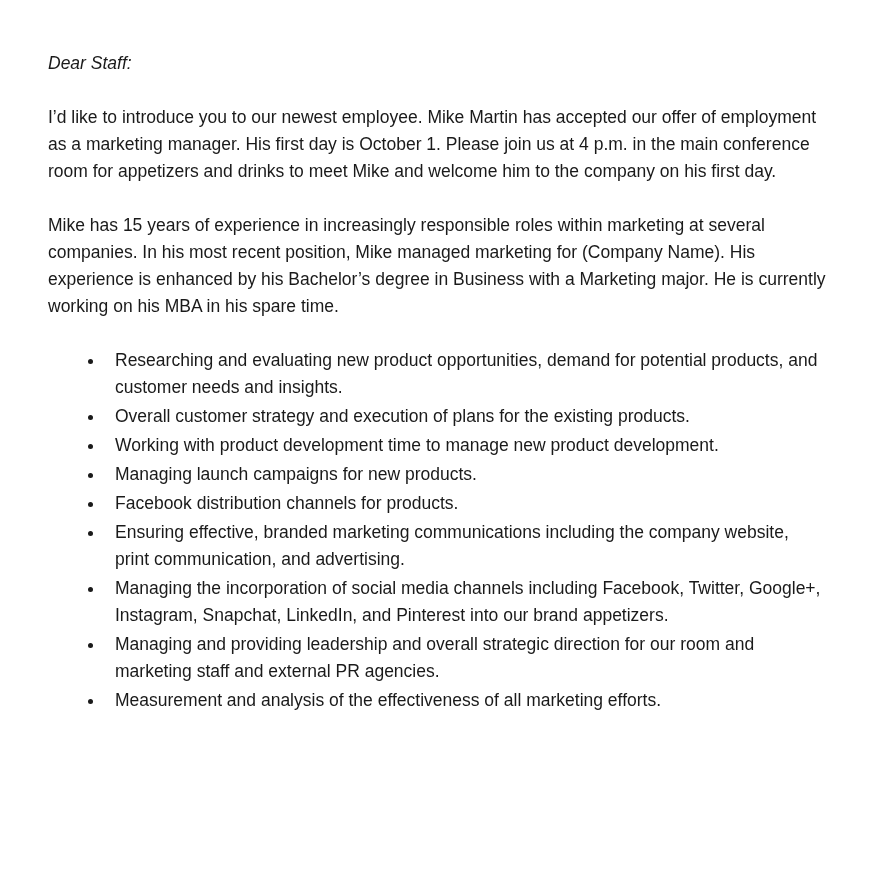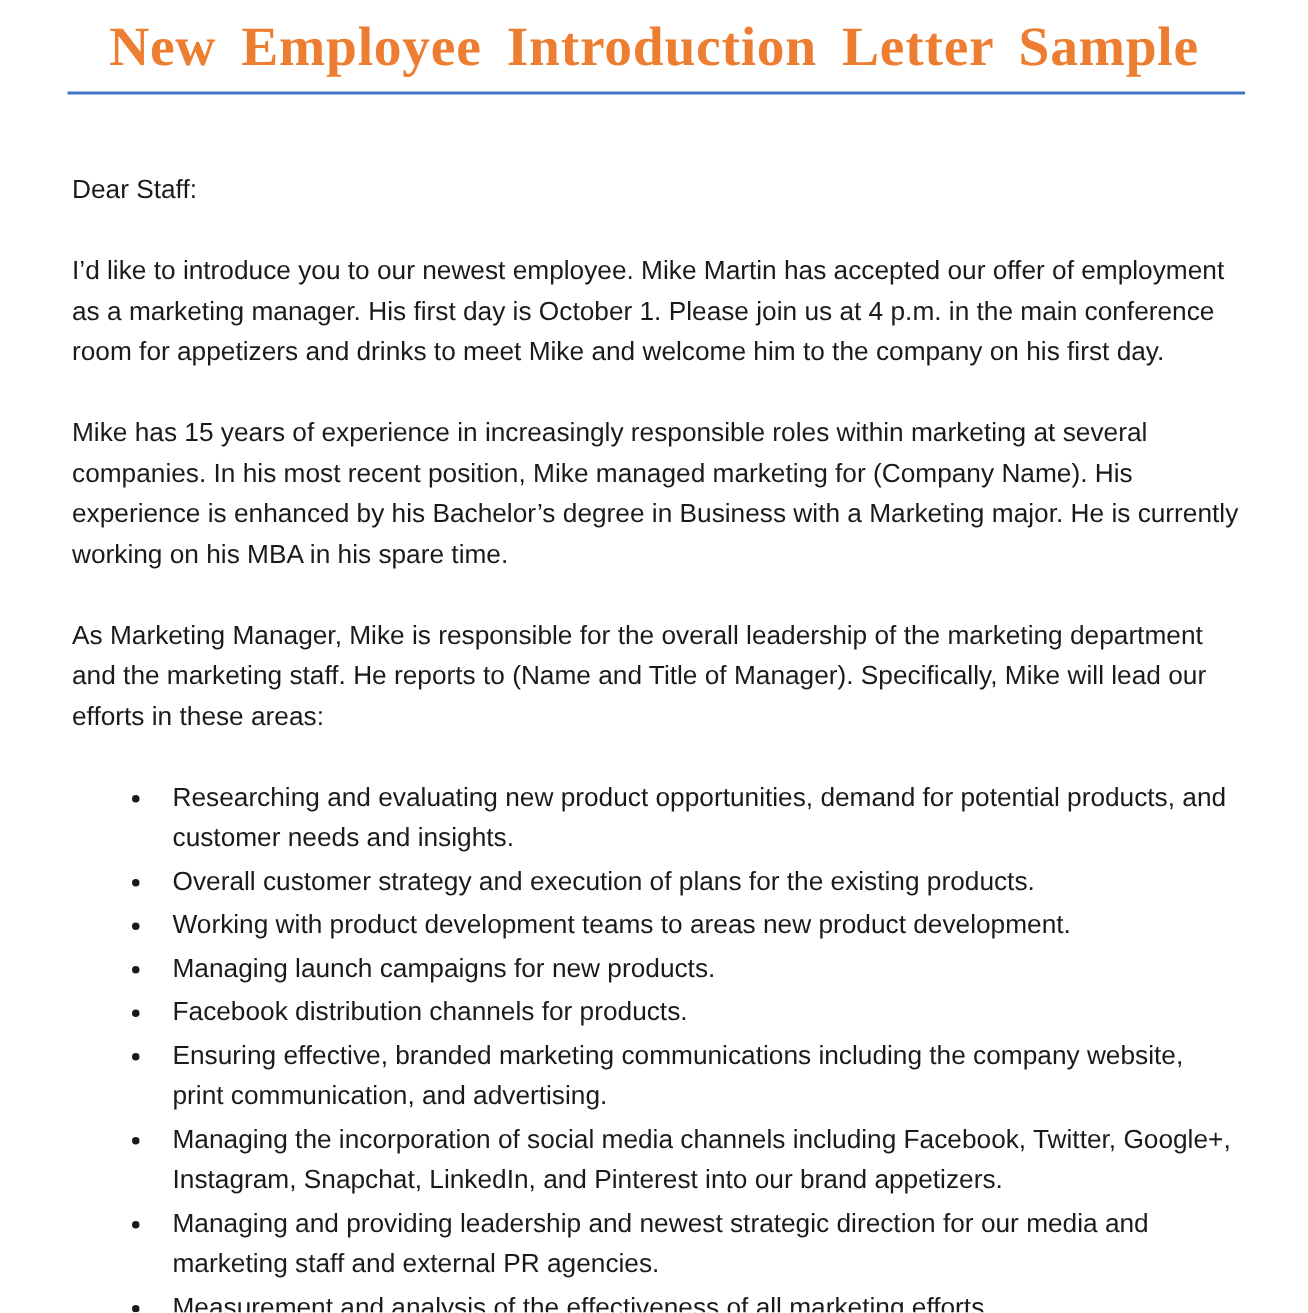--- a/index.html
+++ b/index.html
@@ -39,74 +39,70 @@
     padding: 50px 46px 0 48px;
     font-size: 17.5px;
     line-height: 27px;
     color: var(--body-color, #1a1a1a);
   }
   .doc-body p {
     margin: 0 0 27px 0;
   }
   .salutation {
     margin-bottom: 27px;
+    font-style: italic;
   }
   ul.responsibilities {
     margin: 27px 0 27px 28px;
     padding-left: 29px;
   }
   ul.responsibilities li {
     padding-left: 10px;
     margin-bottom: 2px;
   }
 </style>
 </head>
 <body>
 
 <div class="page">
 
-  <div class="doc-header">
-    <h1 class="doc-title">New Employee Introduction Letter Sample</h1>
-    <div class="title-rule"></div>
-  </div>
 
   <div class="doc-body">
 
     <p class="salutation">Dear Staff:</p>
 
     <p>I’d like to introduce you to our newest employee. Mike Martin has accepted our offer of employment as a marketing manager. His first day is October 1. Please join us at 4 p.m. in the main conference room for appetizers and drinks to meet Mike and welcome him to the company on his first day.</p>
 
     <p>Mike has 15 years of experience in increasingly responsible roles within marketing at several companies. In his most recent position, Mike managed marketing for (Company Name). His experience is enhanced by his Bachelor’s degree in Business with a Marketing major. He is currently working on his MBA in his spare time.</p>
 
-    <p>As Marketing Manager, Mike is responsible for the overall leadership of the marketing department and the marketing staff. He reports to (Name and Title of Manager). Specifically, Mike will lead our efforts in these areas:</p>
 
     <ul class="responsibilities">
       <li>
         <span>Researching and evaluating new product opportunities, demand for potential products, and customer needs and insights.</span>
       </li>
       <li>
         <span>Overall customer strategy and execution of plans for the existing products.</span>
       </li>
       <li>
-        <span>Working with product development teams to areas new product development.</span>
+        <span>Working with product development time to manage new product development.</span>
       </li>
       <li>
         <span>Managing launch campaigns for new products.</span>
       </li>
       <li>
         <span>Facebook distribution channels for products.</span>
       </li>
       <li>
         <span>Ensuring effective, branded marketing communications including the company website, print communication, and advertising.</span>
       </li>
       <li>
         <span>Managing the incorporation of social media channels including Facebook, Twitter, Google+, Instagram, Snapchat, LinkedIn, and Pinterest into our brand appetizers.</span>
       </li>
       <li>
-        <span>Managing and providing leadership and newest strategic direction for our media and marketing staff and external PR agencies.</span>
+        <span>Managing and providing leadership and overall strategic direction for our room and marketing staff and external PR agencies.</span>
       </li>
       <li>
         <span>Measurement and analysis of the effectiveness of all marketing efforts.</span>
       </li>
     </ul>
 
   </div>
 </div>
 
 </body></html>

